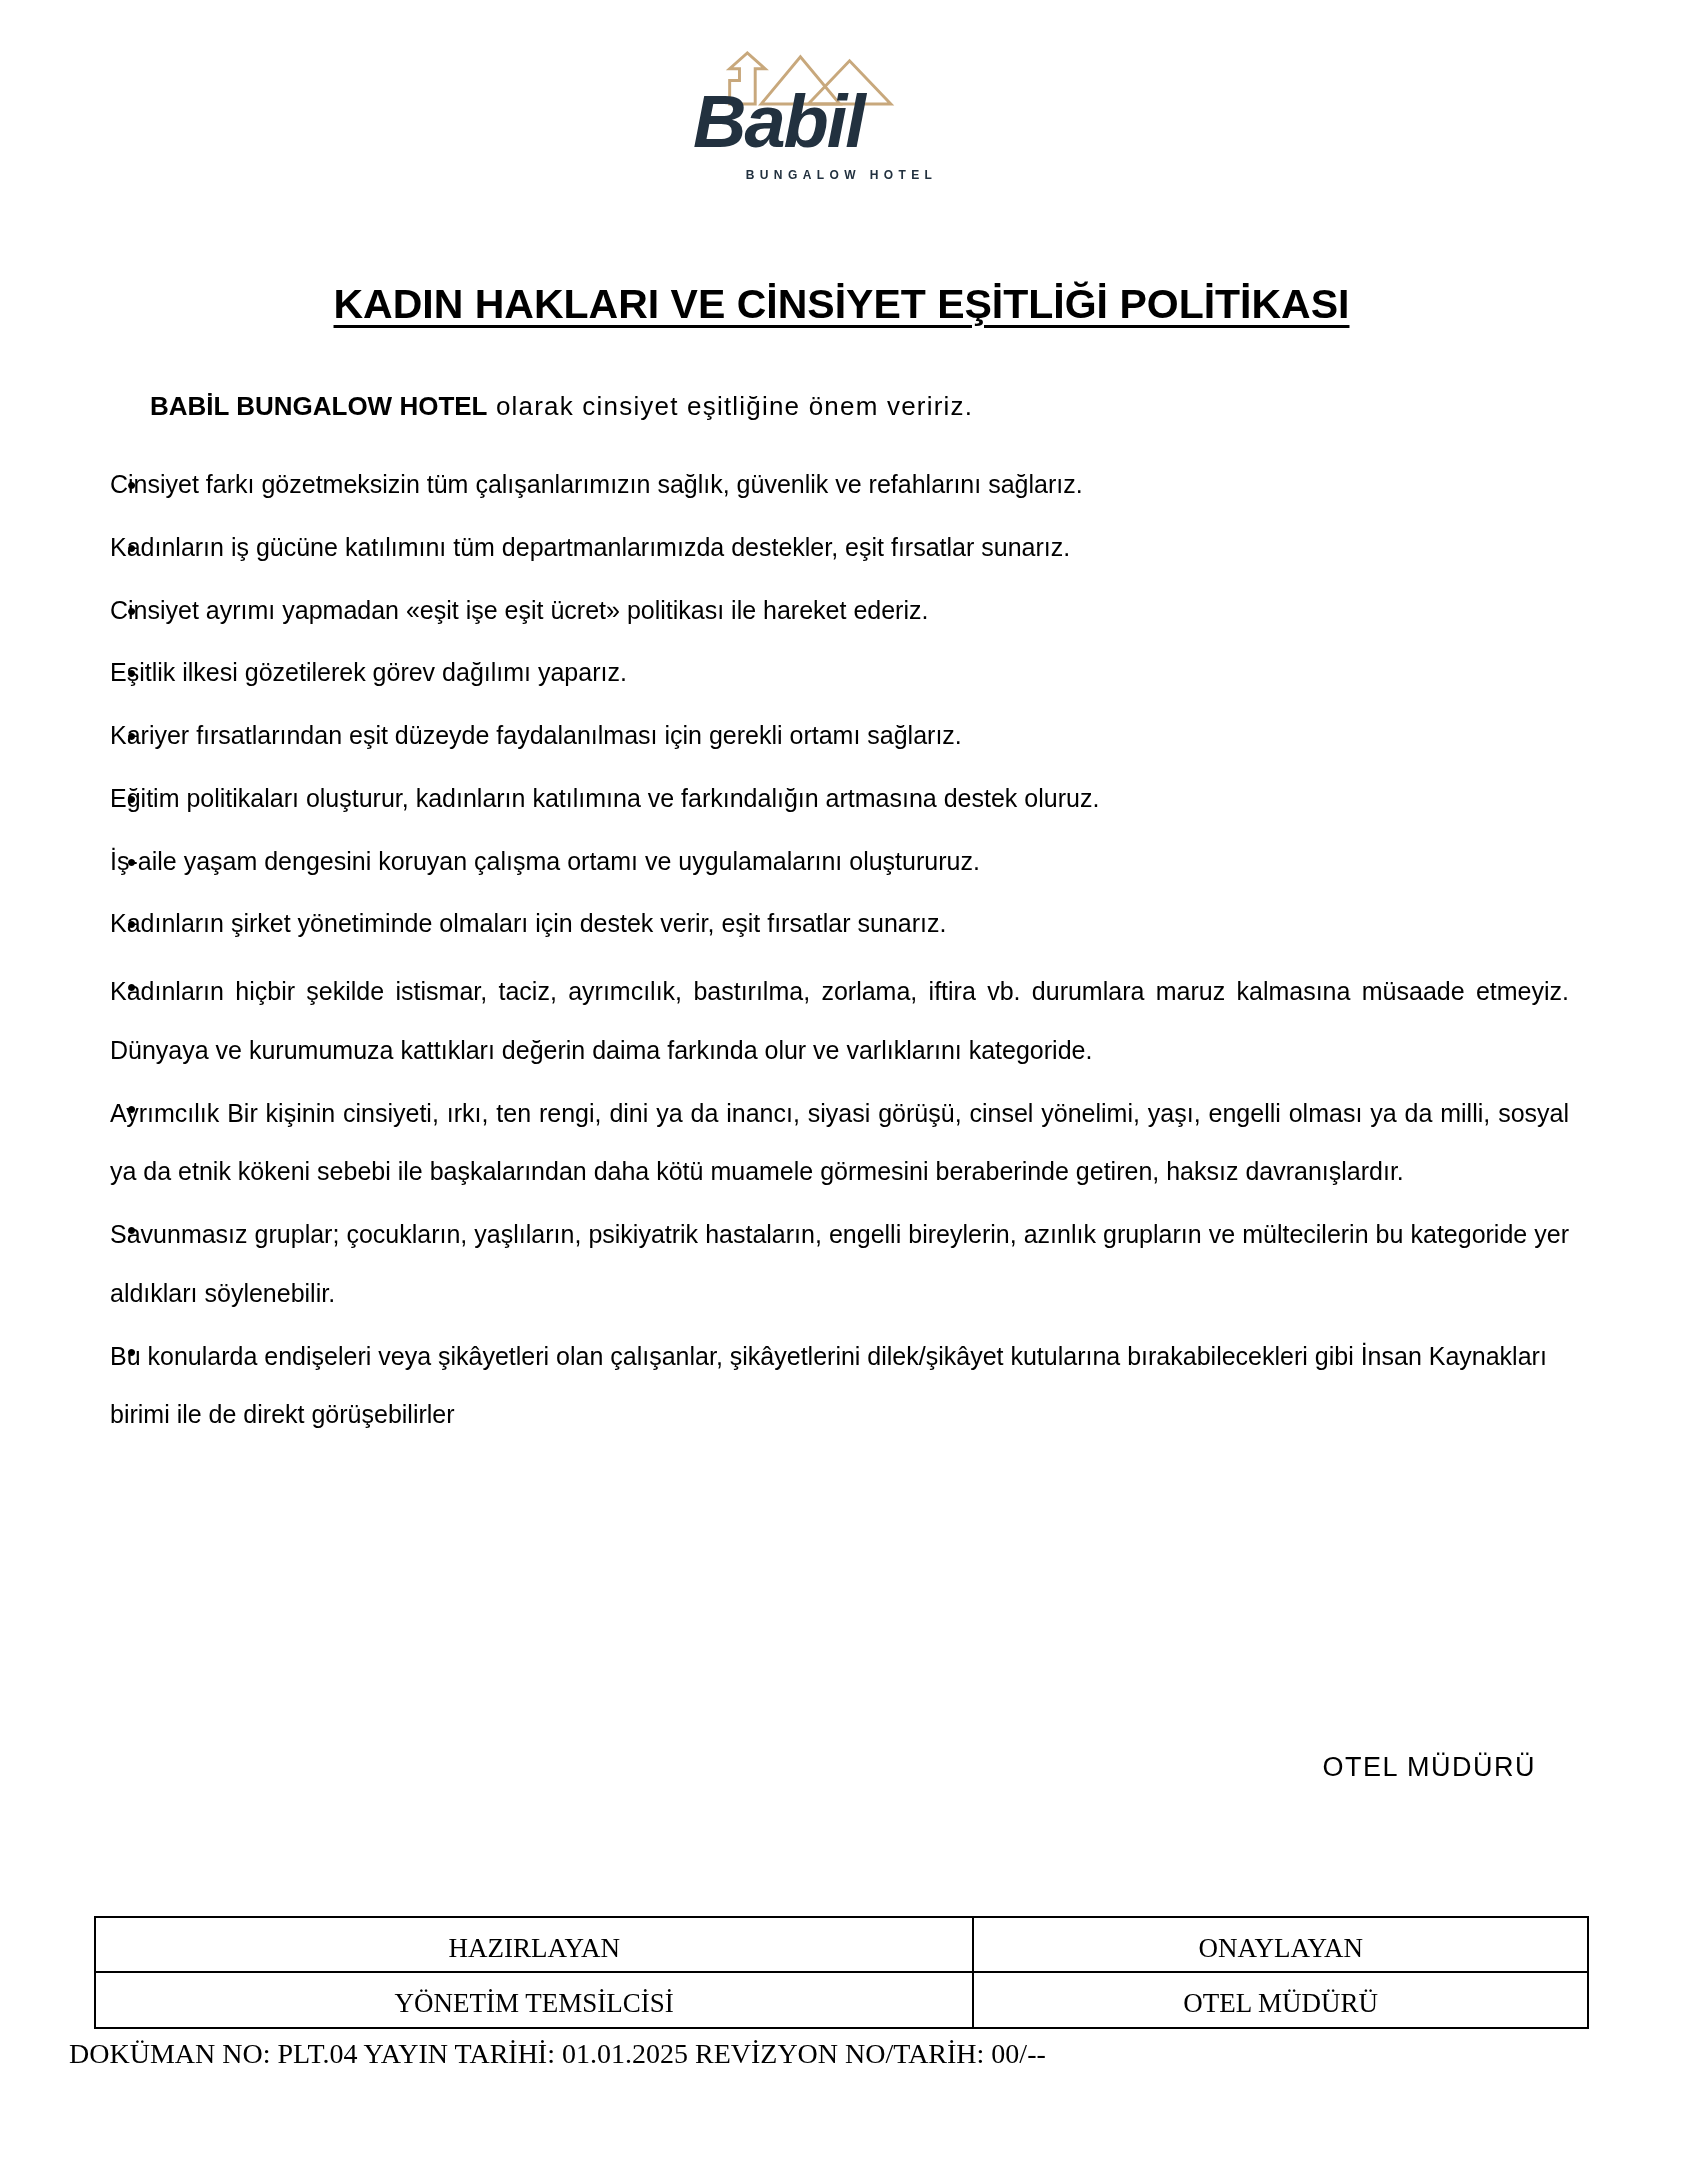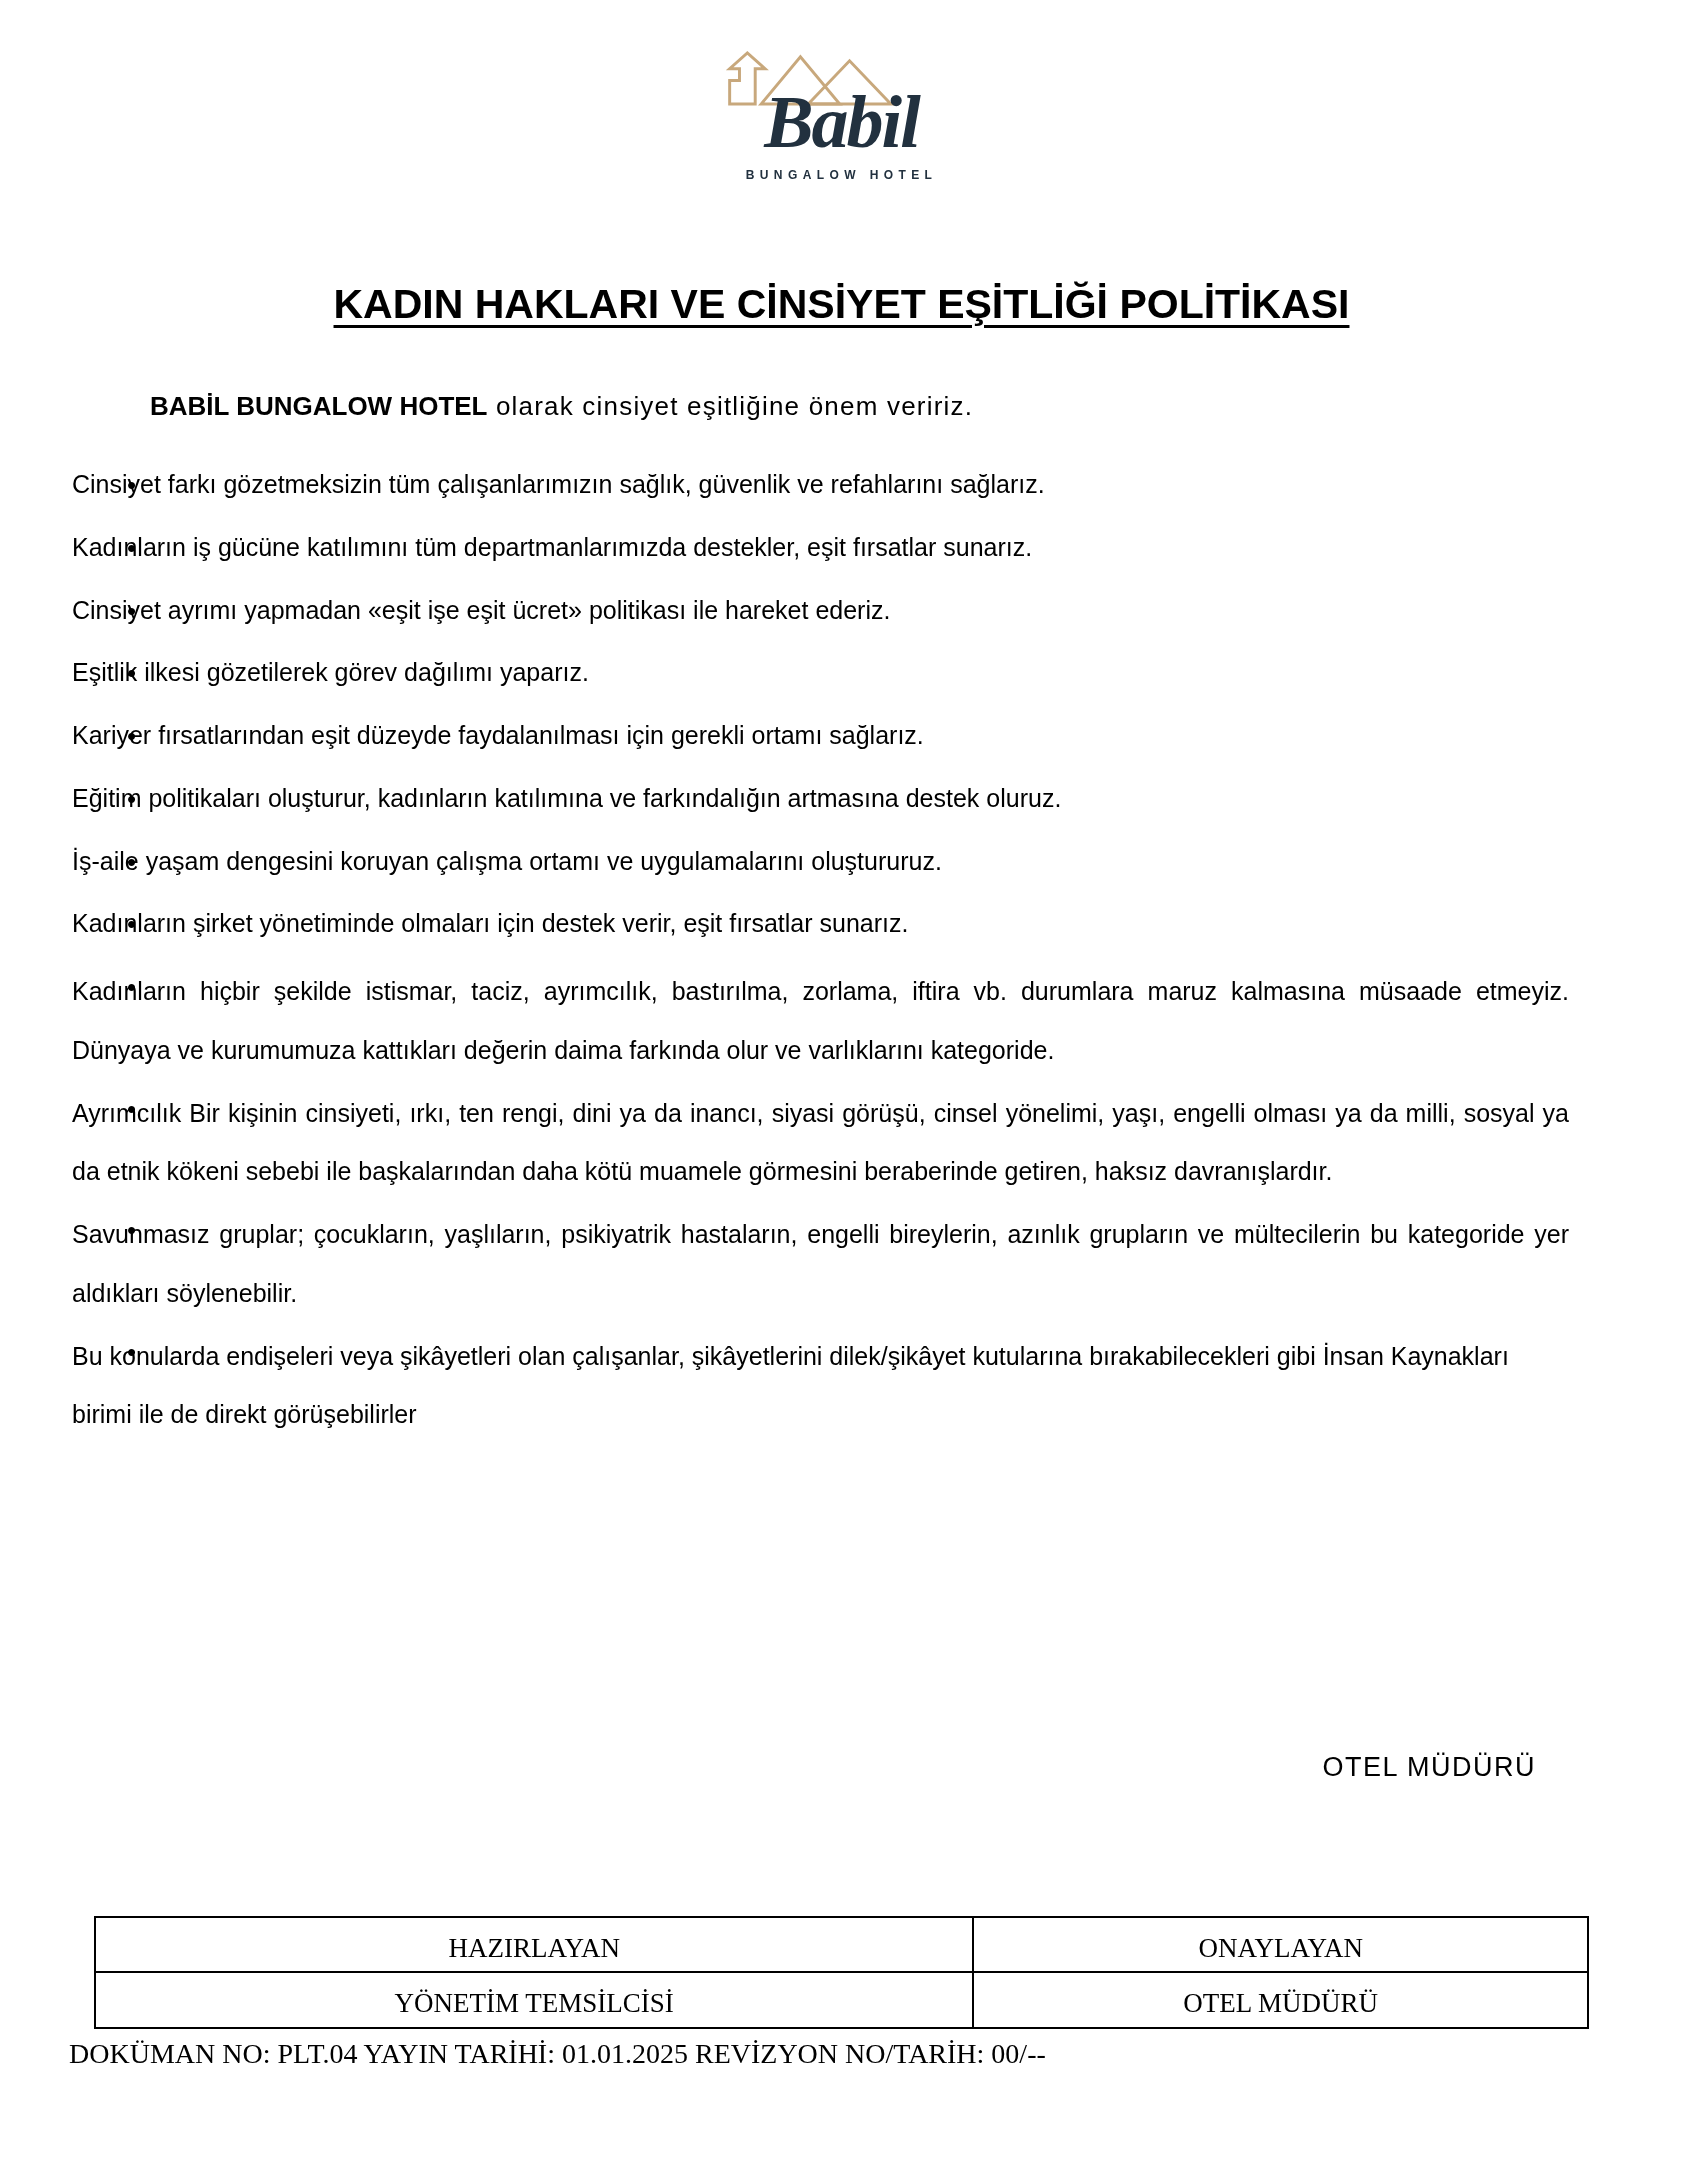--- a/index.html
+++ b/index.html
@@ -43,22 +43,22 @@
     left: 32px;
     top: 0px;
     width: 198px;
     height: 57px;
   }
   .logo-word {
     position: absolute;
     left: 0px;
     top: 34px;
     width: 297px;
-    text-align: center;
-    font-family: Liberation Serif, serif;
+    text-align: left;
+    font-family: Liberation Sans, sans-serif;
     font-style: italic;
     font-weight: 700;
     font-size: 74px;
     letter-spacing: -2px;
     color: #22313f;
     line-height: 1;
   }
   .logo-sub {
     position: absolute;
     left: 0;
@@ -103,21 +103,21 @@
 
   
   ul.policy-list {
     list-style: none;
     margin: 36px 0 0 0;
     padding: 0 114px 0 0;
   }
   ul.policy-list > li {
     position: relative;
     margin: 0 0 0 0;
-    padding: 0 0 0 72px;
+    padding: 0 0 0 110px;
     font-size: 25px;
     line-height: 1.95;
     text-align: justify;
     text-justify: inter-word;
   }
   ul.policy-list > li.short {
     text-align: left;
   }
   ul.policy-list > li::before {
     content: "\2022";

